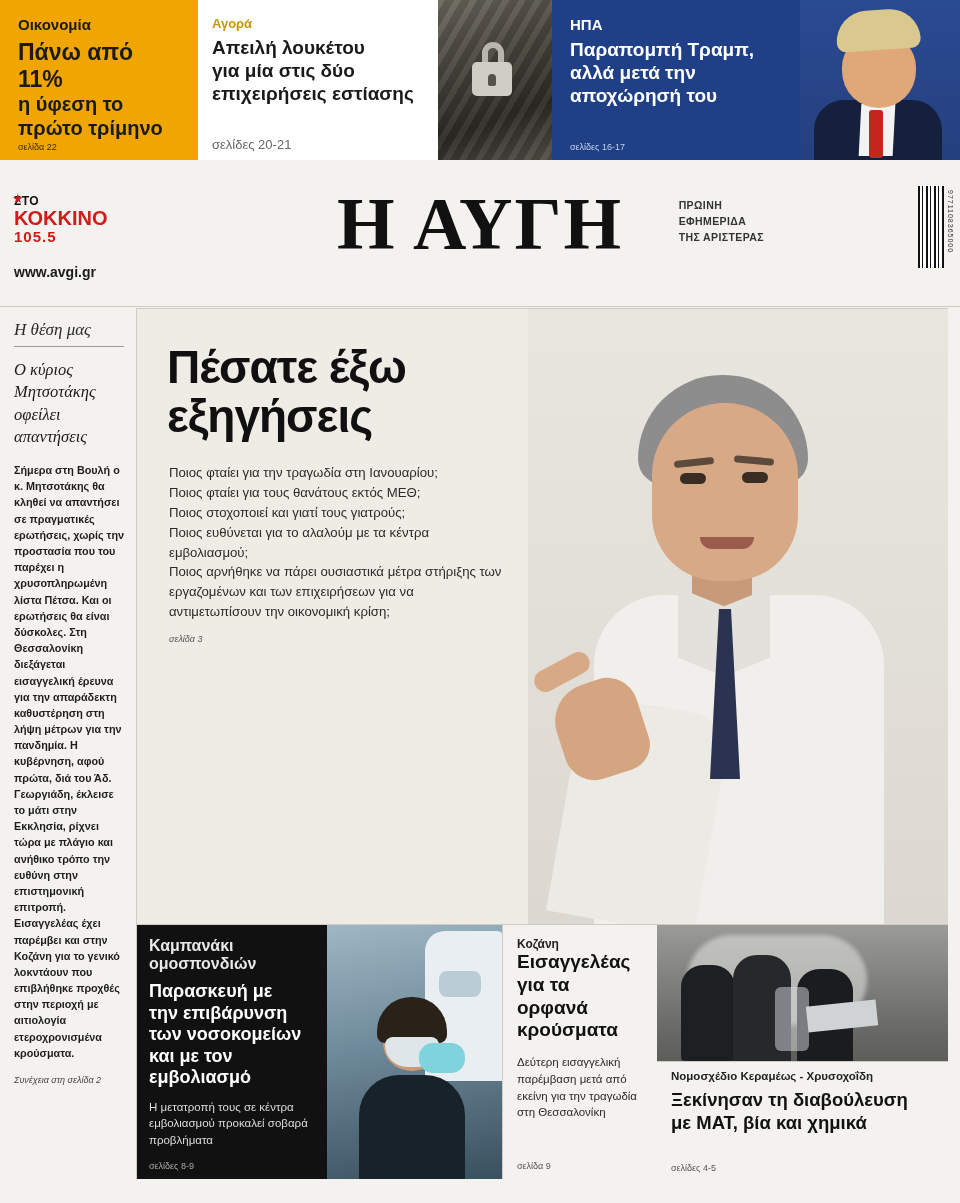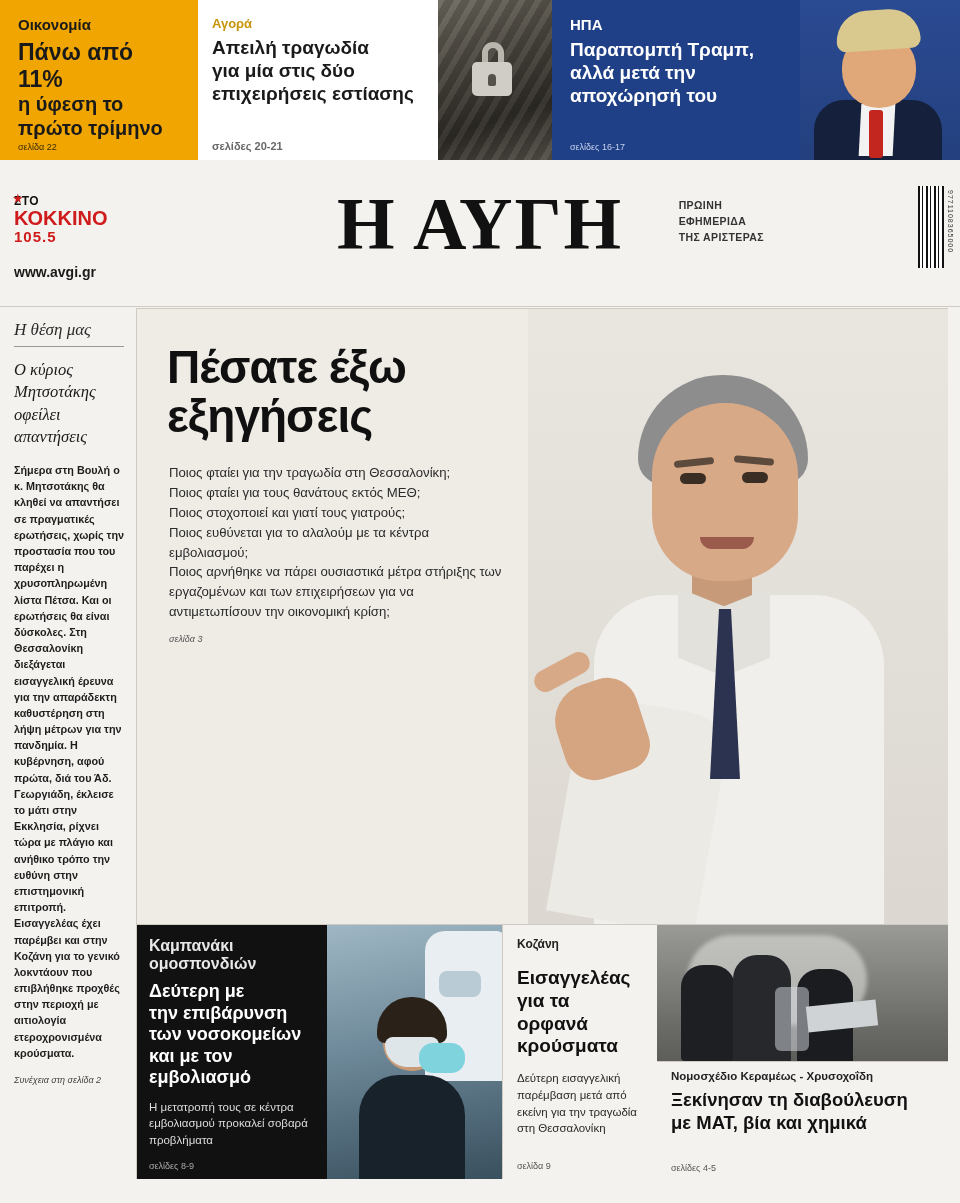--- a/index.html
+++ b/index.html
@@ -23,21 +23,21 @@
   .ts-econ .head { font-size:20px; font-weight:bold; line-height:1.18; }
   .ts-econ .head .big { font-size:23px; }
   .ts-econ .page-ref { position:absolute; bottom:8px; left:18px; font-size:9px; color:#3a2d00; }
 
   .ts-market {
     width:240px; background:#fff; color:#111;
     padding:16px 10px 8px 14px; position:relative;
   }
   .ts-market .kicker { font-size:13px; font-weight:bold; color:#c8960c; margin-bottom:6px; }
   .ts-market .head { font-size:19px; font-weight:bold; line-height:1.2; color:#1a1a1a; }
-  .ts-market .page-ref { position:absolute; bottom:8px; left:14px; font-size:11px; color:#666;font-weight:bold; }
+  .ts-market .page-ref { position:absolute; bottom:8px; left:14px; font-size:13px; color:#666; }
 
   .ts-photo {
     width:114px; background:
       linear-gradient(160deg,#6d6a5f 0%, #4b4740 35%, #2e2b26 70%, #55514a 100%);
     position:relative; overflow:hidden;
   }
   .ts-photo .lock {
     position:absolute; left:34px; top:62px; width:40px; height:34px;
     background:#cfcdc6; border-radius:5px;
   }
@@ -193,21 +193,21 @@
     background:linear-gradient(170deg,#9fb7c4 0%, #6f8a9a 45%, #39505e 100%); }
   .b2 .nurse-head { position:absolute; left:56px; top:86px; width:58px; height:60px; background:#c99a76; border-radius:28px;}
   .b2 .nurse-hair { position:absolute; left:50px; top:72px; width:70px; height:46px; background:#2a2118; border-radius:34px 34px 8px 8px;}
   .b2 .mask { position:absolute; left:58px; top:112px; width:54px; height:30px; background:#dfe6ea; border-radius:8px 8px 22px 22px;}
   .b2 .body1 { position:absolute; left:32px; top:150px; width:106px; height:105px; background:#17222b; border-radius:40px 40px 0 0;}
   .b2 .doc { position:absolute; left:98px; top:6px; width:80px; height:150px; background:#e8eef1; border-radius:20px 8px 0 0;}
   .b2 .doc-mask { position:absolute; left:112px; top:46px; width:42px; height:26px; background:#b9ccd6; border-radius:8px;}
   .b2 .glove { position:absolute; left:92px; top:118px; width:46px; height:30px; background:#7fd3dd; border-radius:14px;}
 
   .b3 { width:155px; background:#f4f2ee; padding:12px 12px 8px 14px; position:relative; border-left:1px solid #cfcbc2;}
-  .b3 .kicker { font-size:12px; font-weight:bold; color:#222; margin-bottom:16px; }
+  .b3 .kicker { font-size:12px; font-weight:bold; color:#222; margin-bottom:0; }
   .b3 .head { font-size:19px; font-weight:bold; line-height:1.2; color:#111; }
   .b3 .sub { margin-top:12px; font-size:11.5px; line-height:1.45; color:#2a2a2a; }
   .b3 .page-ref { position:absolute; bottom:8px; left:14px; font-size:9px; color:#555; }
 
   .b4 { flex:1; position:relative; overflow:hidden; background:#3b3b3b; }
   .b4 .riotphoto {
     position:absolute; inset:0;
     background: linear-gradient(180deg,#9a9a96 0%, #6a6a66 40%, #2f2f2d 100%);
   }
   .b4 .smoke { position:absolute; left:30px; top:10px; width:180px; height:90px;
@@ -239,21 +239,21 @@
         <span class="big">Πάνω από 11%</span><br>
         <span>η ύφεση το</span><br>
         <span>πρώτο τρίμηνο</span>
       </div>
       <div class="page-ref">σελίδα 22</div>
     </div>
 
     <div class="ts-market">
       <div class="kicker">Αγορά</div>
       <div class="head">
-        <span>Απειλή τραγωδία</span><br>
+        <span>Απειλή λουκέτου</span><br>
         <span>για μία στις δύο</span><br>
         <span>επιχειρήσεις εστίασης</span>
       </div>
       <div class="page-ref">σελίδες 20-21</div>
     </div>
 
     <div class="ts-photo">
       <div class="chain"></div>
       <div class="shackle"></div>
       <div class="lock"></div>
@@ -331,36 +331,36 @@
           <div class="pm-finger"></div>
         </div>
 
         <div class="headline">
           <div>Πέσατε έξω</div>
           <div>εξηγήσεις</div>
         </div>
 
 
         <div class="questions">
-          <div>Ποιος φταίει για την τραγωδία στη Θεσσαλονίκη;</div>
+          <div>Ποιος φταίει για την τραγωδία στη Ιανουαρίου;</div>
           <div>Ποιος φταίει για τους θανάτους εκτός ΜΕΘ;</div>
           <div>Ποιος στοχοποιεί και γιατί τους γιατρούς;</div>
           <div>Ποιος ευθύνεται για το αλαλούμ με τα κέντρα εμβολιασμού;</div>
           <div>Ποιος αρνήθηκε να πάρει ουσιαστικά μέτρα στήριξης των εργαζομένων και των επιχειρήσεων για να αντιμετωπίσουν την οικονομική κρίση;</div>
         </div>
 
         <div class="main-pageref">σελίδα 3</div>
       </div>
 
       <div class="bottom">
 
         <div class="b1">
           <div class="kicker">Καμπανάκι ομοσπονδιών</div>
           <div class="head">
-            <div>Δεύτερη με</div>
+            <div>Παρασκευή με</div>
             <div>την επιβάρυνση</div>
             <div>των νοσοκομείων</div>
             <div>και με τον</div>
             <div>εμβολιασμό</div>
           </div>
           <div class="sub">Η μετατροπή τους σε κέντρα εμβολιασμού προκαλεί σοβαρά προβλήματα</div>
           <div class="page-ref">σελίδες 8-9</div>
         </div>
 
         <div class="b2">

